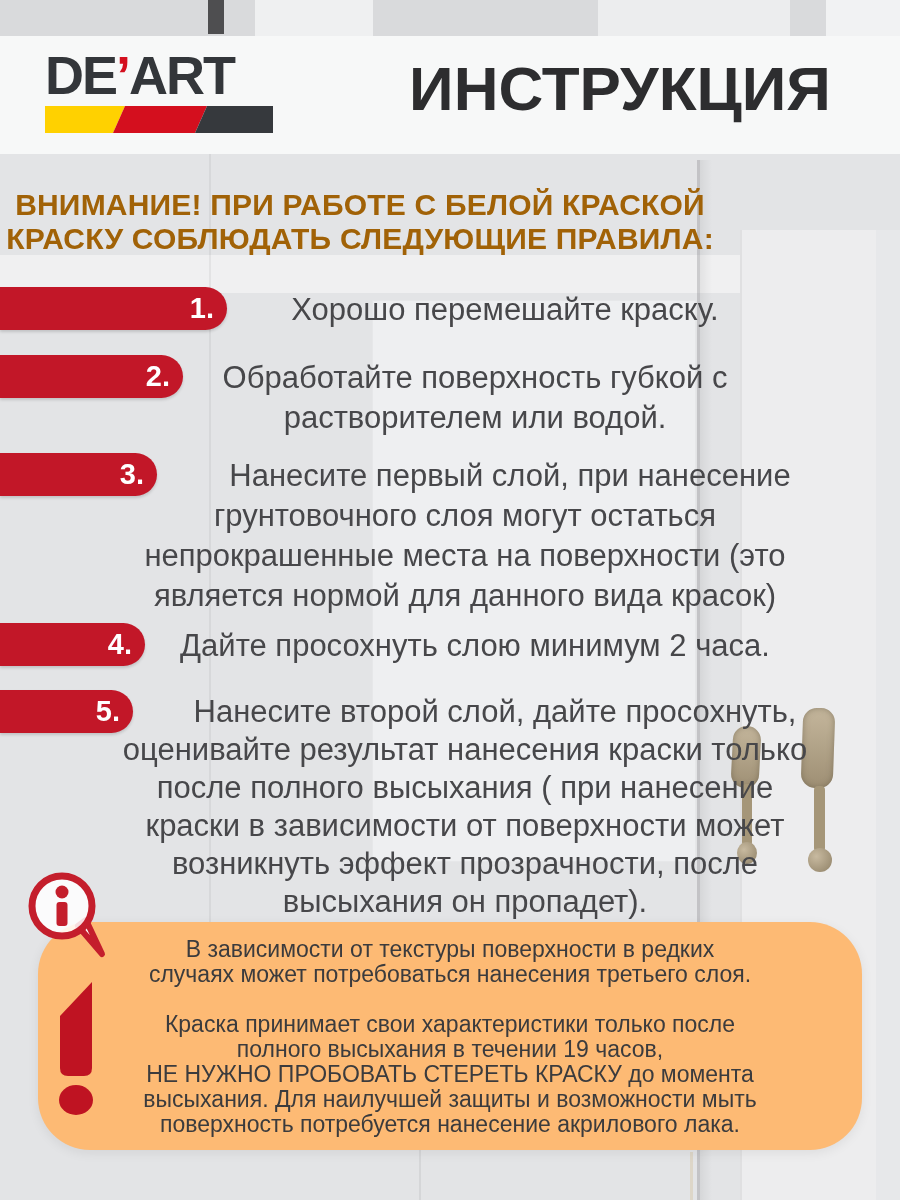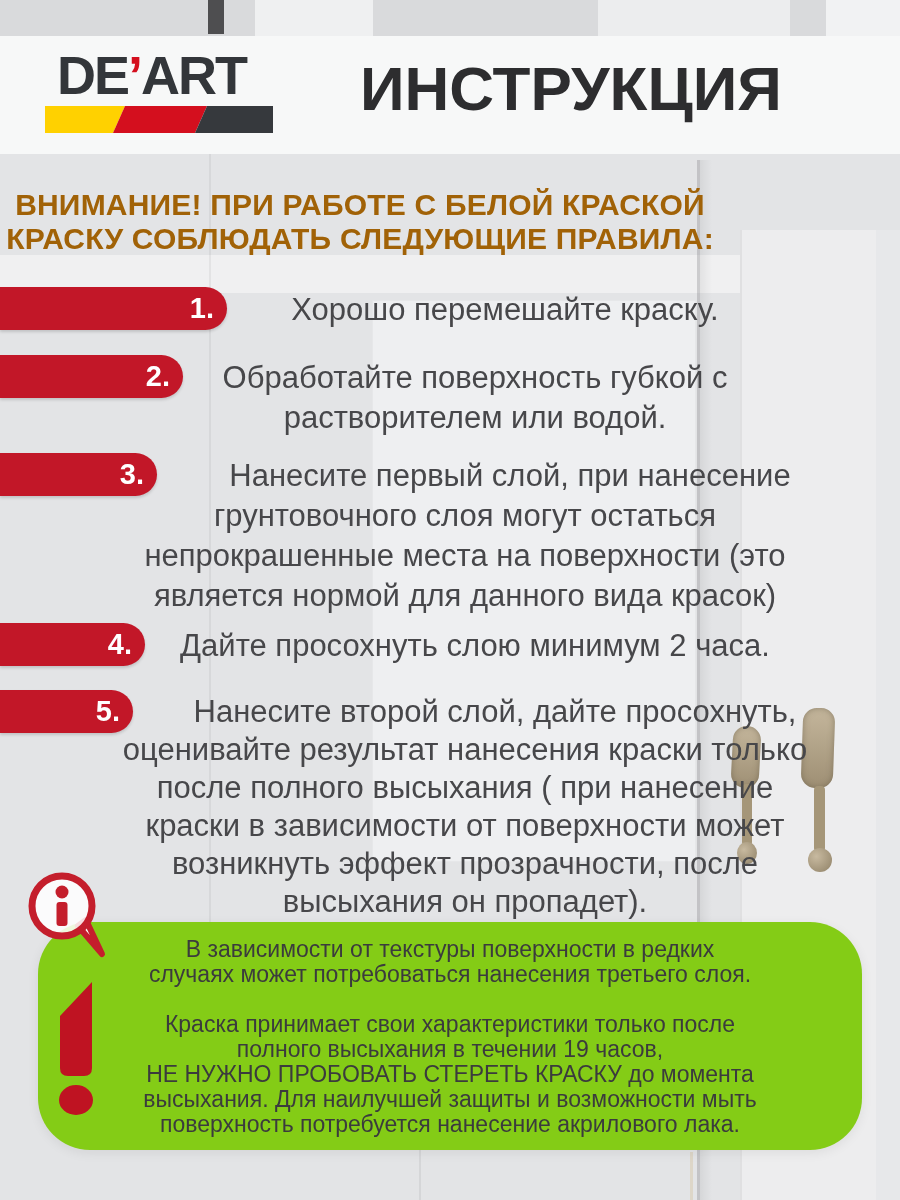--- a/index.html
+++ b/index.html
@@ -31,26 +31,26 @@
   .hA-stem{left:742px;top:784px;width:10px;height:62px;}
   .hA-ball{left:737px;top:842px;width:20px;height:22px;}
   .hB-paddle{left:802px;top:708px;width:32px;height:80px;transform:rotate(2deg);}
   .hB-stem{left:814px;top:786px;width:11px;height:66px;}
   .hB-ball{left:808px;top:848px;width:24px;height:24px;}
 
   
   .header-band{left:0;top:36px;width:900px;height:118px;background:rgba(255,255,255,0.72);}
   .logo{left:45px;top:48px;width:240px;height:90px;}
   .logo-text{
-    font-weight:700;font-size:54px;letter-spacing:-2px;color:#33363a;line-height:54px;margin-left:12px;
+    font-weight:700;font-size:54px;letter-spacing:-2px;color:#33363a;line-height:54px;
   }
   .logo-apos{color:#d40f1e;}
   .logo-stripe{position:absolute;left:0px;top:58px;}
   .title{
-    left:360px;top:56px;width:520px;margin:0;text-align:left;
+    left:360px;top:56px;width:520px;margin:0;text-align:center;
     font-size:62px;font-weight:700;color:#2d2d2f;letter-spacing:0px;line-height:66px;
   }
   
   .warning{
     left:0;top:188px;width:720px;text-align:center;
     font-size:30px;font-weight:700;color:#a16207;line-height:34px;letter-spacing:0.2px;
   }
   
   .step{position:absolute;left:0;right:0;}
   .badge{
@@ -70,21 +70,21 @@
   .sh40{transform:translateX(40px);}
   .sh45{transform:translateX(45px);}
   #step1{top:287px;} #step1 .badge{width:227px;}
   #step2{top:355px;} #step2 .badge{width:183px;}
   #step3{top:453px;} #step3 .badge{width:157px;}
   #step4{top:623px;} #step4 .badge{width:145px;}
   #step5{top:690px;} #step5 .badge{width:133px;}
 
   
   .card{
-    left:38px;top:922px;width:824px;height:228px;background:#84cc16;
+    left:38px;top:922px;width:824px;height:228px;background:#fdba74;
     border-radius:52px;box-shadow:0 3px 12px rgba(0,0,0,0.07);
   }
   .note{
     position:absolute;left:60px;width:704px;text-align:center;
     font-size:23px;line-height:25px;color:#3b3b3d;
   }
   .note .line{white-space:nowrap;}
   .note1{top:15px;}
   .note2{top:90px;}
   .info-bubble{left:20px;top:866px;}

